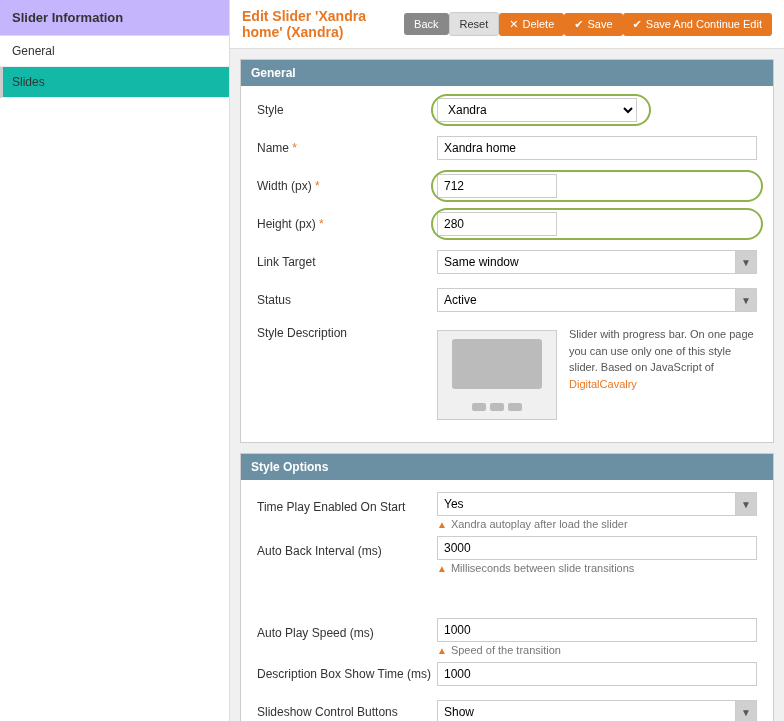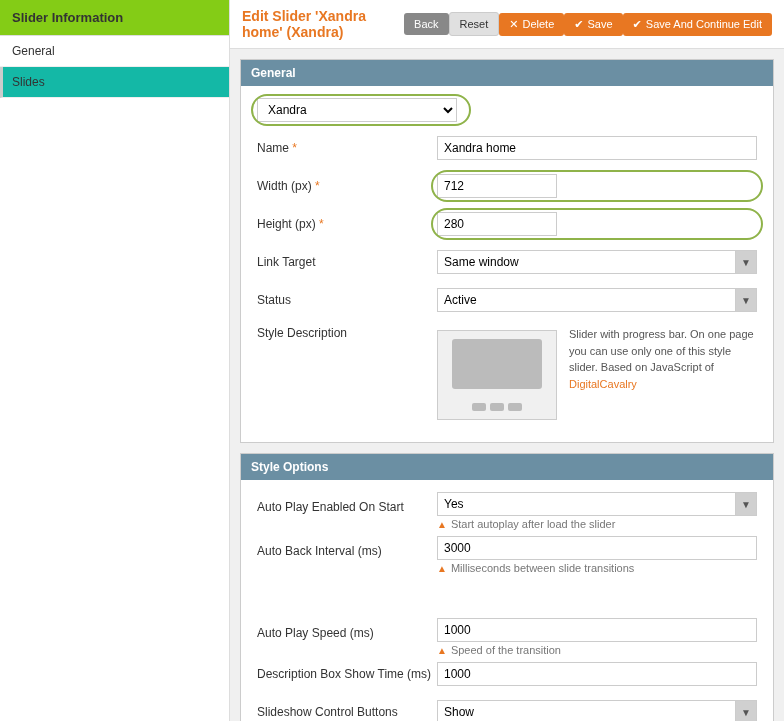--- a/index.html
+++ b/index.html
@@ -2,21 +2,21 @@
 <html><head>
   <meta charset="utf-8">
   <style>
     * { box-sizing: border-box; margin: 0; padding: 0; }
     body { font-family: Arial, sans-serif; font-size: 12px; background: #f0f0f0; color: #333; }
 
     .layout { display: flex; width: 784px; min-height: 721px; }
 
     
     .sidebar { width: 230px; background: #fff; border-right: 1px solid #ddd; flex-shrink: 0; }
-    .sidebar-title { background: #84cc16; padding: 10px 12px; font-size: 13px; font-weight: bold; color: #333; border-bottom: 1px solid #ddd; }
+    .sidebar-title { background: #c4b5fd; padding: 10px 12px; font-size: 13px; font-weight: bold; color: #333; border-bottom: 1px solid #ddd; }
     .sidebar-item { padding: 8px 12px; cursor: pointer; border-bottom: 1px solid #eee; font-size: 12px; }
     .sidebar-item.active { background: #14b8a6; border-left: 3px solid #ccc; padding-left: 9px; }
 
     
     .main { flex: 1; padding: 0; background: #f0f0f0; overflow-y: auto; }
 
     
     .page-header { background: #fff; padding: 8px 12px; border-bottom: 1px solid #ddd; display: flex; align-items: center; gap: 8px; }
     .page-header-title { color: #e87722; font-size: 14px; font-weight: bold; flex: 1; }
 
@@ -104,20 +104,21 @@
           <span>Save And Continue Edit</span>
         </button>
       </div>
     </div>
 
     <div class="panel">
       <div class="panel-header">General</div>
       <div class="panel-body">
 
         <div class="form-row">
+          <div class="form-label">Style</div>
           <div class="form-control">
             <div class="style-select-wrap">
               <select>
                 <option>Xandra</option>
               </select>
               <div class="style-circle"></div>
             </div>
           </div>
         </div>
 
@@ -206,36 +207,36 @@
 
       </div>
     </div>
 
     <div class="panel">
       <div class="panel-header">Style Options</div>
       <div class="panel-body">
 
         <div class="form-row" style="flex-direction:column;margin-bottom:6px;">
           <div style="display:flex;align-items:center;width:100%;">
-            <div class="form-label">Auto Play Enabled On Start</div>
+            <div class="form-label">Time Play Enabled On Start</div>
             <div class="form-control">
               <div class="select-wrap">
                 <select>
                   <option>Yes</option>
                   <option>No</option>
                 </select>
                 <div class="select-arrow">▼</div>
               </div>
             </div>
           </div>
           <div style="display:flex;">
             <div style="width:180px;flex-shrink:0;"></div>
             <div class="hint-text">
               <span class="hint-arrow">▲</span>
-              <span>Start autoplay after load the slider</span>
+              <span>Xandra autoplay after load the slider</span>
             </div>
           </div>
         </div>
 
         <div class="form-row" style="flex-direction:column;margin-bottom:6px;">
           <div style="display:flex;align-items:center;width:100%;">
             <div class="form-label">Auto Back Interval (ms)</div>
             <div class="form-control">
               <input type="text" value="3000" style="">
             </div>

